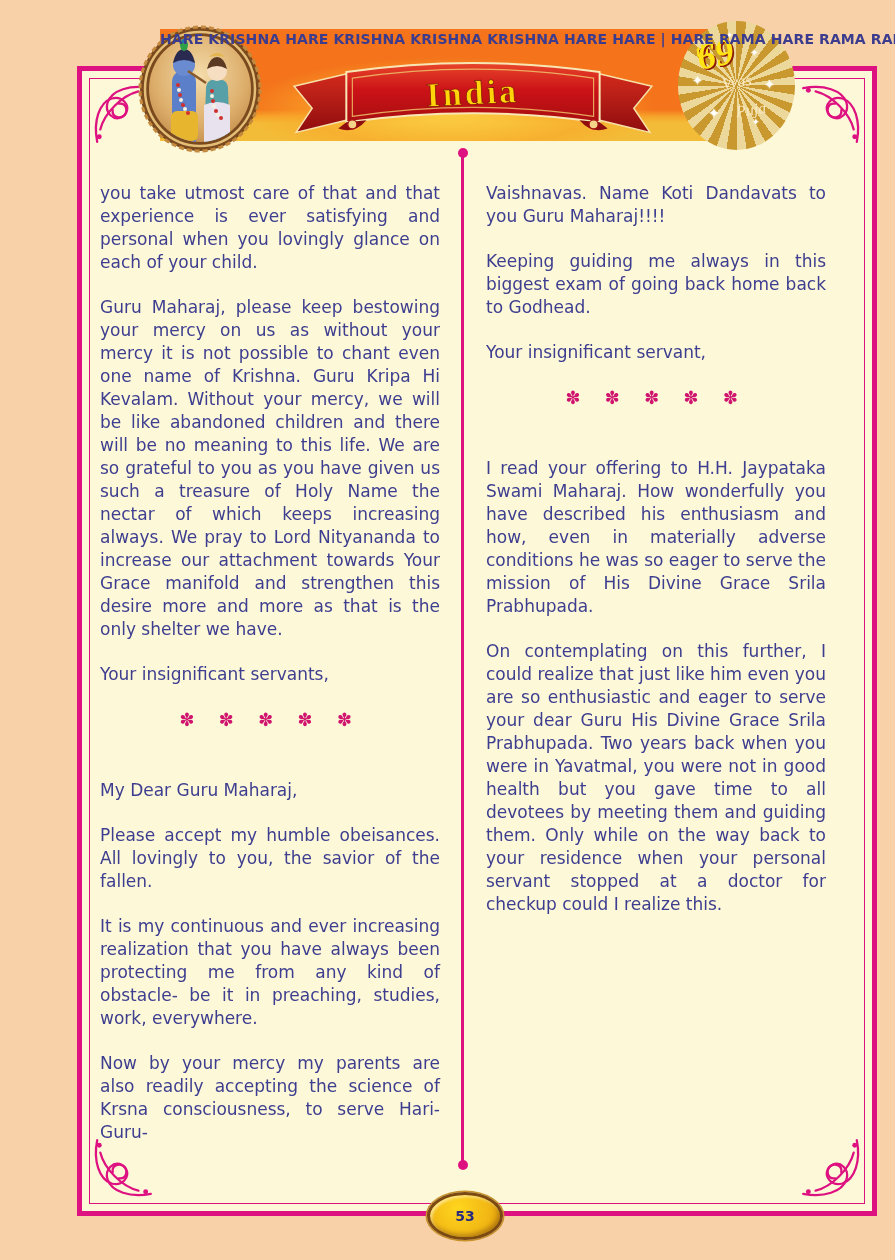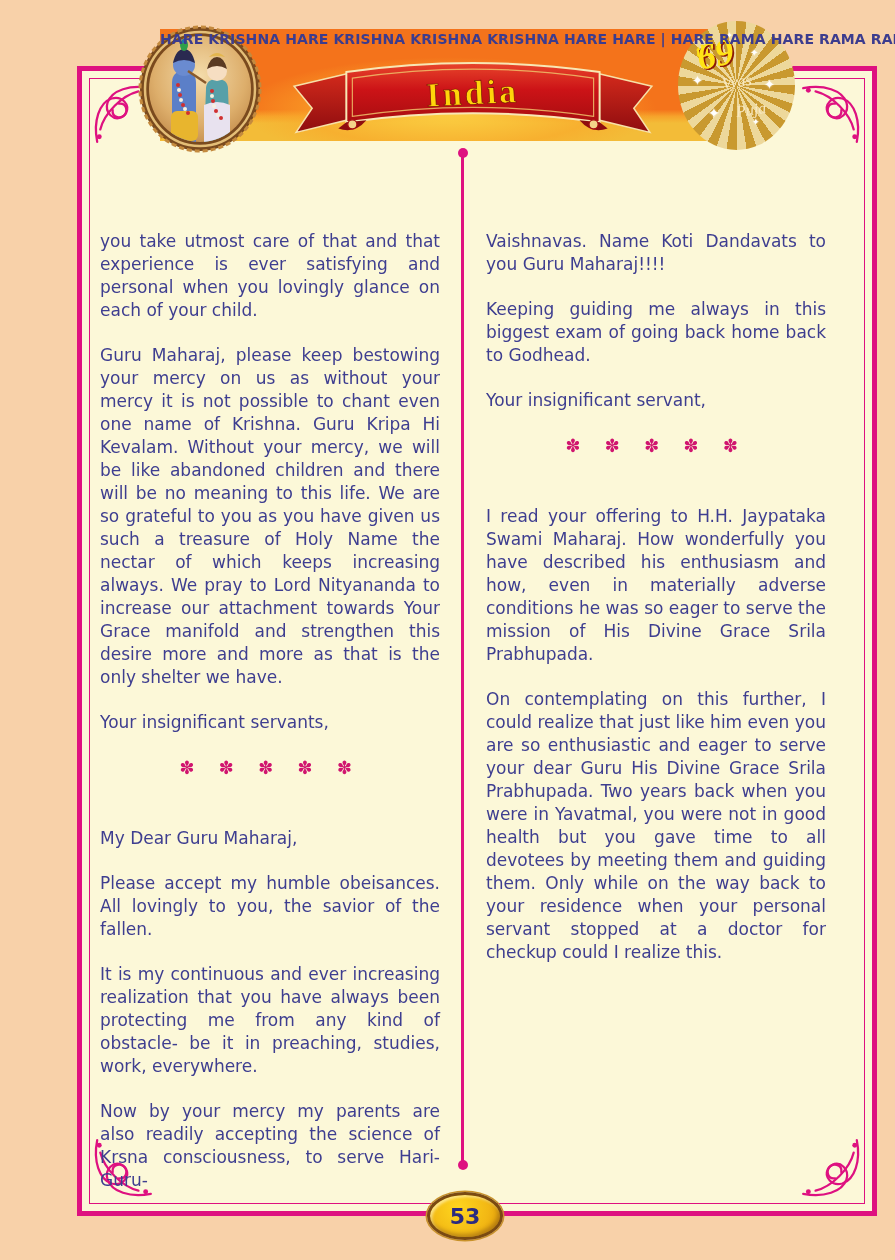--- a/index.html
+++ b/index.html
@@ -73,39 +73,39 @@
     background:#DE1180;z-index:4;
   }
   .divider::before,.divider::after{
     content:"";position:absolute;left:-3.5px;width:10px;height:10px;border-radius:50%;background:#DE1180;
   }
   .divider::before{top:-4px;}
   .divider::after{bottom:-4px;}
   .columns{
     position:absolute;left:100px;top:182px;width:726px;display:flex;gap:46px;z-index:5;
   }
-  .col{width:340px;color:#3E3E90;font-size:17px;line-height:23px;margin-top:48px;}
+  .col{width:340px;color:#3E3E90;font-size:17px;line-height:23px;}
   .para{
     margin:0 0 22px 0;text-align:justify;white-space:pre-line;
     -webkit-hyphens:none;hyphens:none;
   }
   .para.justify-last{text-align-last:justify;}
   .separator{
     margin:22px 0 48px 0;text-align:center;color:#D0156F;
     font-size:18px;letter-spacing:9px;font-weight:bold;
   }
   
   .page-badge{
     position:absolute;left:427px;top:1192px;width:70px;height:42px;z-index:6;
     border-radius:50%;
     background:radial-gradient(circle at 40% 32%, #FFD61E, #F2B714 60%, #DD9A0A 95%);
     border:3px solid #7A4A12;
     box-shadow:0 0 0 1.5px #C8922A, inset -2px -3px 4px rgba(122,74,18,.45), inset 2px 2px 3px rgba(255,240,170,.8);
     display:flex;align-items:center;justify-content:center;
-    color:#2B2B80;font-size:22px;font-weight:bold;
+    color:#2B2B80;font-size:14px;font-weight:bold;
   }
 </style>
 </head>
 <body>
 
 <div class="frame">
   <div class="flourish fl-tl">
     <svg viewBox="0 0 64 64" fill="none" stroke="#DE1180" stroke-width="2.2" stroke-linecap="round">
       <path d="M58 6 C38 2 20 8 16 20 C13 30 22 38 30 34 C37 30 35 20 27 21"></path>
       <path d="M6 58 C2 38 8 20 20 16 C30 13 38 22 34 30 C30 37 20 35 21 27"></path>

